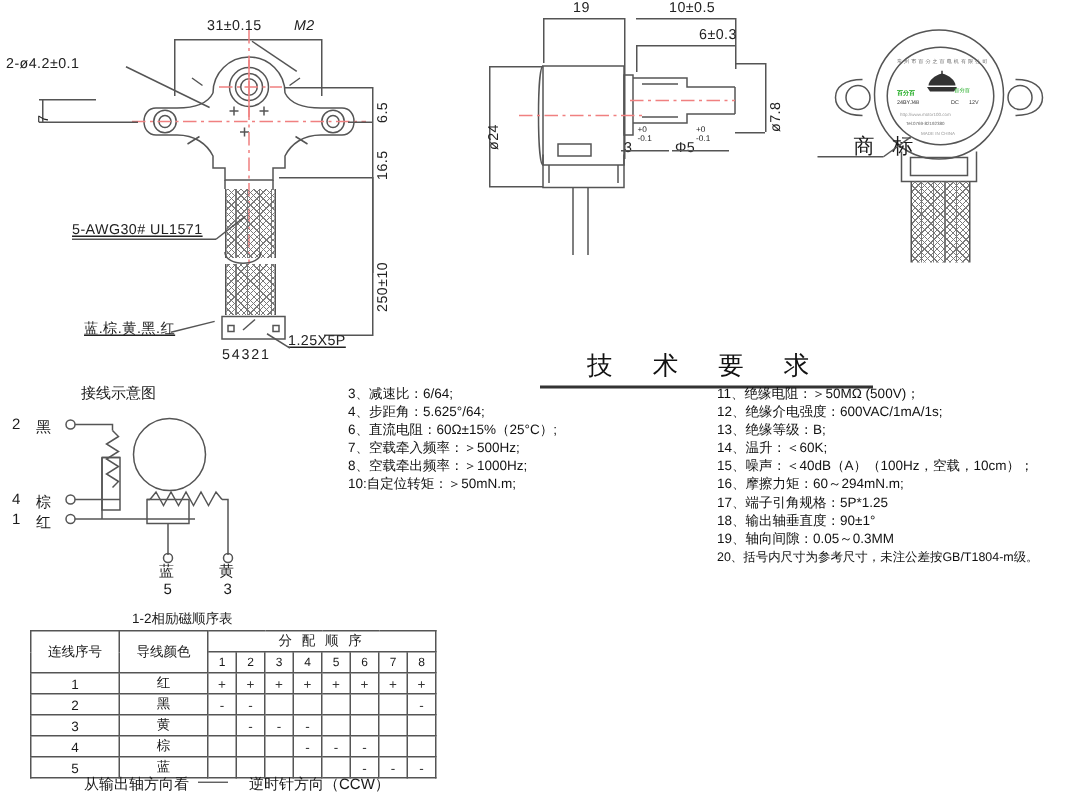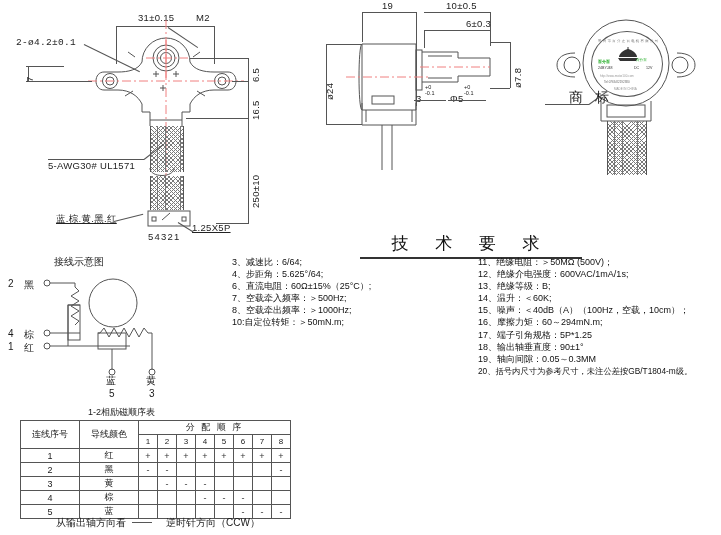--- a/index.html
+++ b/index.html
@@ -56,24 +56,24 @@
 </head>
 <body>
 
 <div class="abs" id="top-view" style="left:0;top:0;width:270px;height:240px;">
 
   <div class="ln h thin" style="left:116px;top:26px;width:98px;"></div>
   <div class="ln v thin" style="left:116px;top:26px;height:38px;"></div>
   <div class="ln v thin" style="left:214px;top:26px;height:38px;"></div>
   <div class="abs dim" style="left:138px;top:12px;">31±0.15</div>
 
-  <div class="abs dim" style="left:196px;top:12px;">M2</div>
+  <div class="abs dim" style="left:196px;top:12px;font-style:italic;">M2</div>
   <div class="ln thin" style="left:168px;top:27px;width:36px;height:1px;transform:rotate(34deg);transform-origin:left center;"></div>
 
-  <div class="abs dim" style="left:16px;top:37px;font-family:Liberation Mono, monospace;">2-ø4.2±0.1</div>
+  <div class="abs dim" style="left:4px;top:37px;">2-ø4.2±0.1</div>
   <div class="ln thin" style="left:84px;top:44px;width:62px;height:1px;transform:rotate(26deg);transform-origin:left center;"></div>
 
   <svg class="abs" style="left:0;top:0;" width="270" height="240">
     <g fill="none" stroke="#555" stroke-width="1">
 
       <path d="M142,62 A24,24 0 0 1 190,62"></path>
       <circle cx="166" cy="58" r="13"></circle>
       <circle cx="166" cy="58" r="9"></circle>
       <circle cx="166" cy="58" r="5.5"></circle>
 
@@ -127,21 +127,21 @@
   <div class="abs dim rot90" style="left:250px;top:208px;">250±10</div>
 
   <div class="abs cable" style="left:150px;top:126px;width:32px;height:46px;"></div>
   <div class="abs cable-cols" style="left:150px;top:126px;width:32px;height:46px;opacity:.9;"></div>
   <svg class="abs" style="left:146px;top:168px;" width="44" height="16">
     <path d="M4,0 C4,10 28,10 28,0" fill="none" stroke="#555" stroke-width="1"></path>
   </svg>
   <div class="abs cable" style="left:150px;top:176px;width:32px;height:34px;"></div>
   <div class="abs cable-cols" style="left:150px;top:176px;width:32px;height:34px;opacity:.9;"></div>
 
-  <div class="abs dim" style="left:48px;top:160px;">5-AWG30#  UL1571</div>
+  <div class="abs dim" style="left:48px;top:148px;text-decoration:underline;">5-AWG30#  UL1571</div>
   <div class="ln h thin" style="left:48px;top:159px;width:96px;"></div>
   <div class="ln thin" style="left:144px;top:159px;width:25px;height:1px;transform:rotate(-38deg);transform-origin:left center;"></div>
 
   <svg class="abs" style="left:140px;top:208px;" width="60" height="24">
     <rect x="8" y="3" width="42" height="15" fill="none" stroke="#555" stroke-width="1"></rect>
     <rect x="12" y="9" width="4" height="4" fill="none" stroke="#555" stroke-width="1"></rect>
     <rect x="42" y="9" width="4" height="4" fill="none" stroke="#555" stroke-width="1"></rect>
     <path d="M22,12 L30,5" stroke="#555" stroke-width="1" fill="none"></path>
   </svg>
   <div class="abs dim" style="left:148px;top:231px;letter-spacing:1.2px;">54321</div>

